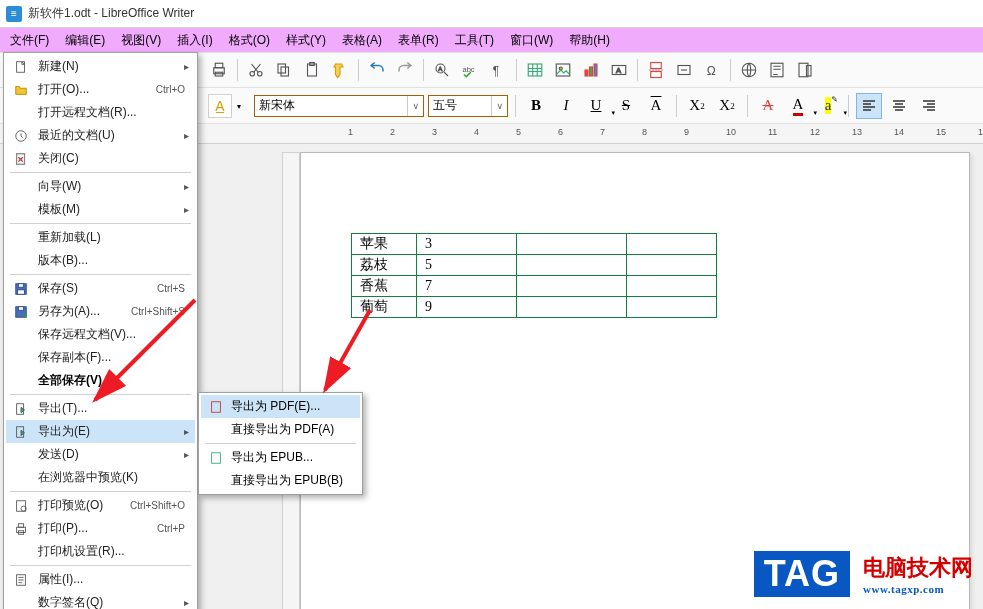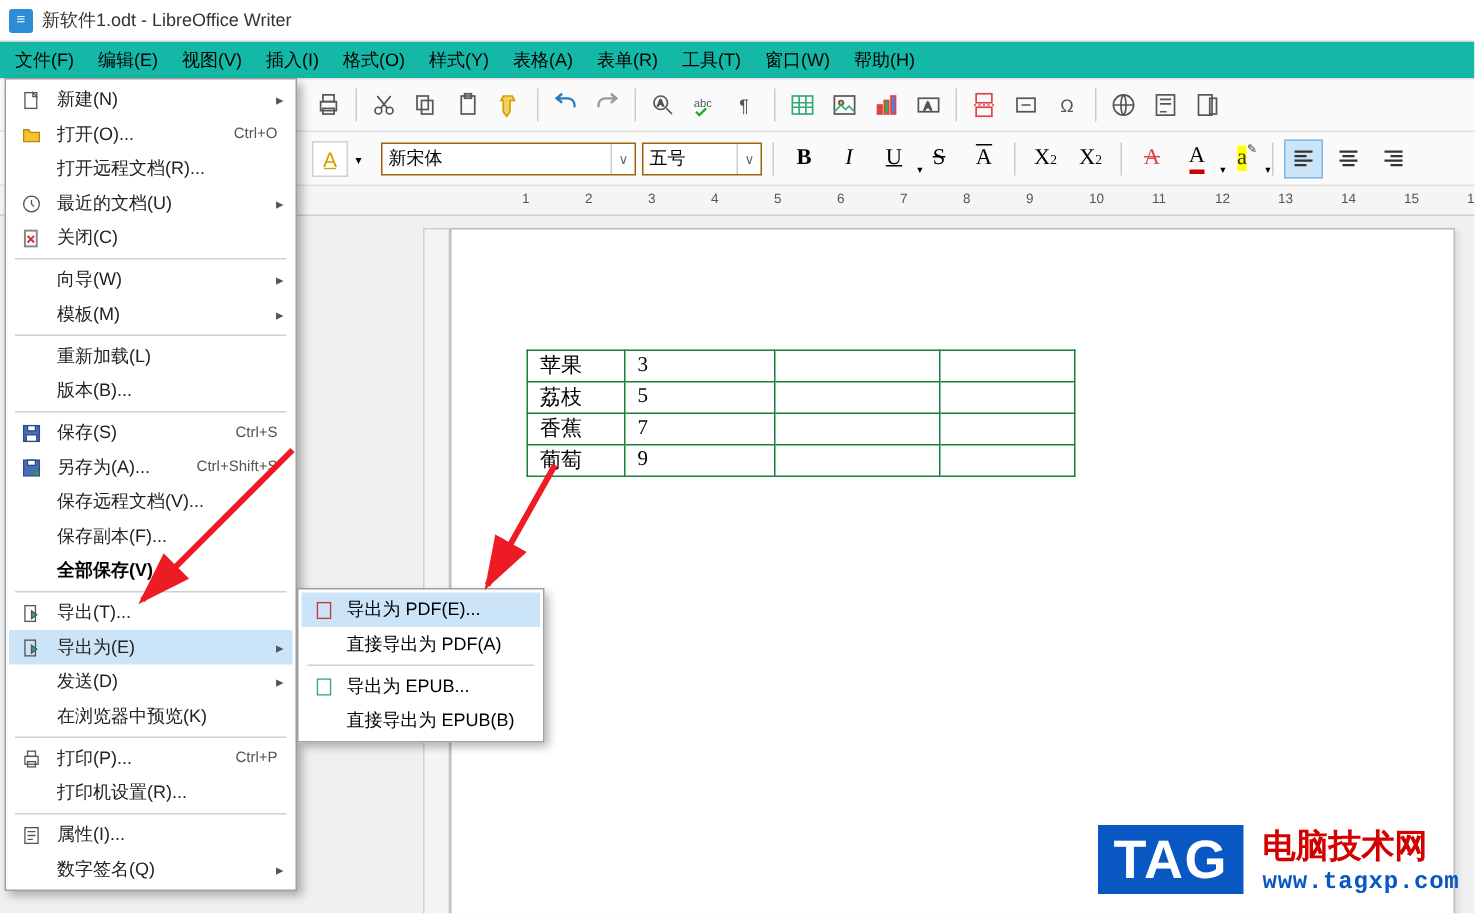--- a/index.html
+++ b/index.html
@@ -2,21 +2,21 @@
 <html><head>
 <meta charset="utf-8">
 <style>
 * { margin: 0; padding: 0; box-sizing: border-box; }
 body { font-family: "Microsoft YaHei", "Segoe UI", sans-serif; font-size: 12px; background: #fff; width: 983px; height: 609px; overflow: hidden; position: relative; }
 
 .titlebar { height: 28px; background: #fff; display: flex; align-items: center; padding: 0 6px; border-bottom: 1px solid #d0d0d0; }
 .titlebar .doc-icon { width: 16px; height: 16px; background: #2c8dd6; margin-right: 6px; display:flex; align-items:center; justify-content:center; color:#fff; font-size:10px; border-radius:2px;}
 .titlebar .title { color: #333; }
 
-.menubar { height: 24px; display: flex; align-items: center; padding: 0 2px; background: #14b8a6; text-align: center; }
+.menubar { height: 24px; display: flex; align-items: center; padding: 0 2px; background: #f0abfc; text-align: center; }
 .menubar .menu-item { padding: 2px 8px; cursor: default; }
 
 .toolbar1 { height: 36px; display: flex; align-items: center; padding: 2px 4px; border-top: 1px solid #e0e0e0; border-bottom: 1px solid #e0e0e0; gap: 2px; background:#fafafa; }
 .toolbar1 .tbtn { width: 26px; height: 26px; display: flex; align-items: center; justify-content: center; color: #4c1d95; position:relative; }
 .toolbar1 .sep { width: 1px; height: 22px; background: #ccc; margin: 0 3px; }
 .toolbar1 svg { width: 18px; height: 18px; }
 
 .toolbar2 { height: 36px; display: flex; align-items: center; padding: 2px 4px; border-bottom: 1px solid #e0e0e0; gap: 4px; background:#fafafa;}
 .toolbar2 .style-btn { width:24px; height:24px; display:flex; align-items:center; justify-content:center; background:#fff; border:1px solid #d0d0d0; position:relative;}
 .toolbar2 .style-btn .arrow { position:absolute; right:-10px; top:7px; font-size:8px;}
@@ -69,21 +69,21 @@
 .submenu .msep { height: 1px; background: #d0d0d0; margin: 2px 4px; }
 
 
 .red-arrow { position: absolute; z-index: 200; pointer-events:none;}
 
 
 .tag-wm { position: absolute; right: 10px; bottom: 12px; display:flex; align-items:center; gap:13px; z-index:300;}
 .tag-box { background: #0857c3; color: #fff; font-family: Arial Black, sans-serif; font-size: 36px; font-weight: 900; padding: 2px 10px; letter-spacing: 1px;}
 .tag-text { display:flex; flex-direction:column; }
 .tag-cn { color: #d40000; font-size: 22px; font-weight: bold; font-family: SimHei, sans-serif;}
-.tag-url { color: #0857c3; font-size: 16px; font-weight:bold; letter-spacing:0.5px; font-family: Liberation Mono, monospace;}
+.tag-url { color: #0857c3; font-size: 11px; font-weight:bold; letter-spacing:0.5px; font-family: Liberation Serif, serif;}
 
 </style>
 </head>
 <body>
 
 <div class="titlebar">
   <div class="doc-icon">≡</div>
   <div class="title">新软件1.odt - LibreOffice Writer</div>
 </div>
 
@@ -473,20 +473,30 @@
       <span class="arrow">▸</span>
     </div>
   <div class="mi">
       <span class="icon"></span>
       <span class="label">在浏览器中预览(K)</span>
     </div>
   <div class="msep"></div>
   <div class="mi">
       <span class="icon">
         <svg viewBox="0 0 16 16" fill="none" stroke="#555">
+          <rect x="3" y="2" width="10" height="12"></rect>
+          <circle cx="11" cy="11" r="3"></circle>
+        </svg>
+      </span>
+      <span class="label">打印预览(O)</span>
+      <span class="shortcut">Ctrl+Shift+O</span>
+    </div>
+  <div class="mi">
+      <span class="icon">
+        <svg viewBox="0 0 16 16" fill="none" stroke="#555">
           <rect x="3" y="6" width="10" height="6"></rect>
           <rect x="5" y="2" width="6" height="4"></rect>
           <rect x="5" y="10" width="6" height="4"></rect>
         </svg>
       </span>
       <span class="label">打印(P)...</span>
       <span class="shortcut">Ctrl+P</span>
     </div>
   <div class="mi">
       <span class="icon"></span>

